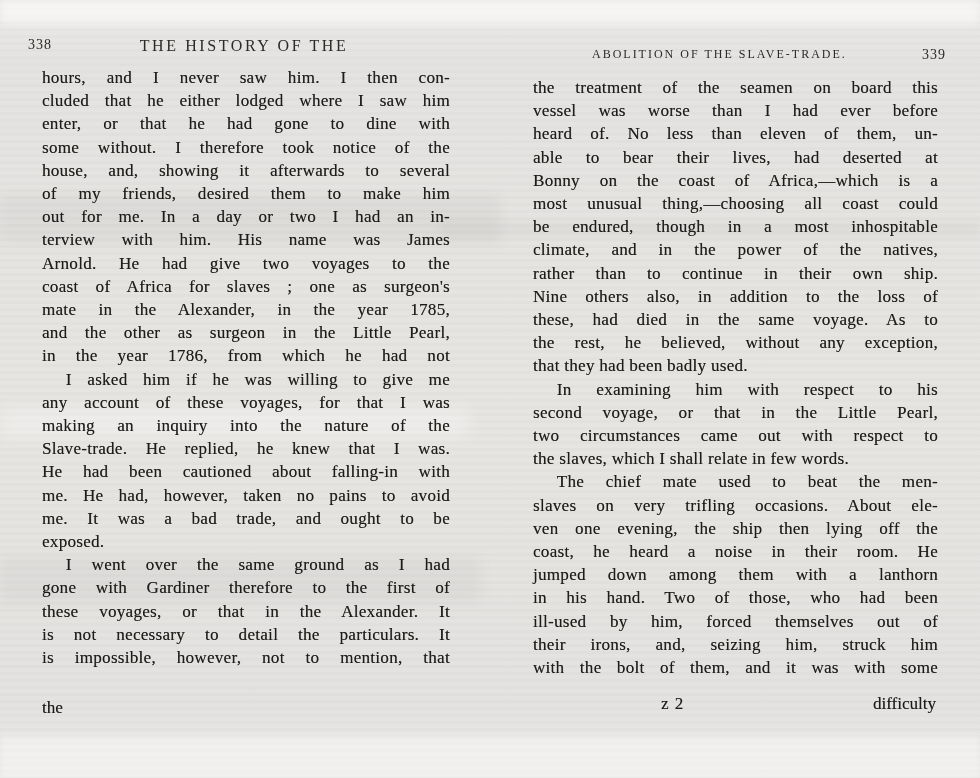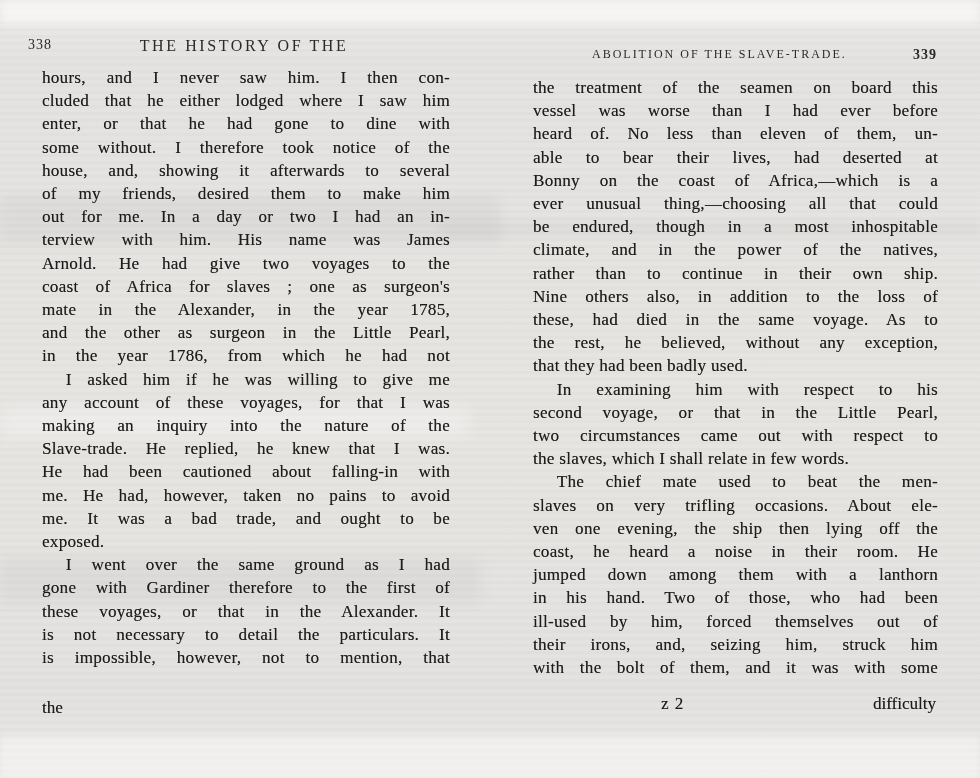--- a/index.html
+++ b/index.html
@@ -32,21 +32,21 @@
   .page.left  { left: 0; }
   .page.right { left: 490px; }
 
   .head { position: absolute; height: 20px; font-size: 13px; letter-spacing: 2.6px; color: #2b2a27; white-space: nowrap; }
   .page.left  .head { top: 37px; left: 28px; right: 30px; }
   .page.right .head { top: 47px; left: 33px; right: 30px; }
   .head .title { position: absolute; left: 50%; transform: translateX(-50%); font-size: 16px; }
   .page.right .head .title { font-size: 12px; letter-spacing: 2px; left: 46%; }
   .head .pagenum { position: absolute; font-size: 14px; letter-spacing: 1px; }
   .page.left  .head .pagenum { left: 0; }
-  .page.right .head .pagenum { right: 13px; font-weight: bold; }
+  .page.right .head .pagenum { right: 4px; }
 
   .textcol {
     position: absolute;
     font-size: 17px;
     line-height: 23.2px;
     letter-spacing: 0.3px;
     text-shadow: 0.2px 0.2px 0.6px rgba(32,30,26,0.55);
   }
   .page.left  .textcol { top: 66px; left: 42px;  width: 408px; }
   .page.right .textcol { top: 76px; left: 43px;  width: 405px; }
@@ -119,21 +119,21 @@
     <header class="head">
       <span class="title">ABOLITION OF THE SLAVE-TRADE.</span>
       <span class="pagenum">339</span>
     </header>
     <div class="textcol">
         <div class="line">the treatment of the seamen on board this</div>
         <div class="line">vessel was worse than I had ever before</div>
         <div class="line">heard of.  No less than eleven of them, un-</div>
         <div class="line">able to bear their lives, had deserted at</div>
         <div class="line">Bonny on the coast of Africa,—which is a</div>
-        <div class="line">ever unusual thing,—choosing all that could</div>
+        <div class="line">most unusual thing,—choosing all coast could</div>
         <div class="line">be endured, though in a most inhospitable</div>
         <div class="line">climate, and in the power of the natives,</div>
         <div class="line">rather than to continue in their own ship.</div>
         <div class="line">Nine others also, in addition to the loss of</div>
         <div class="line">these, had died in the same voyage.  As to</div>
         <div class="line">the rest, he believed, without any exception,</div>
         <div class="line para-end">that they had been badly used.</div>
         <div class="line indent">In examining him with respect to his</div>
         <div class="line">second voyage, or that in the Little Pearl,</div>
         <div class="line">two circumstances came out with respect to</div>

